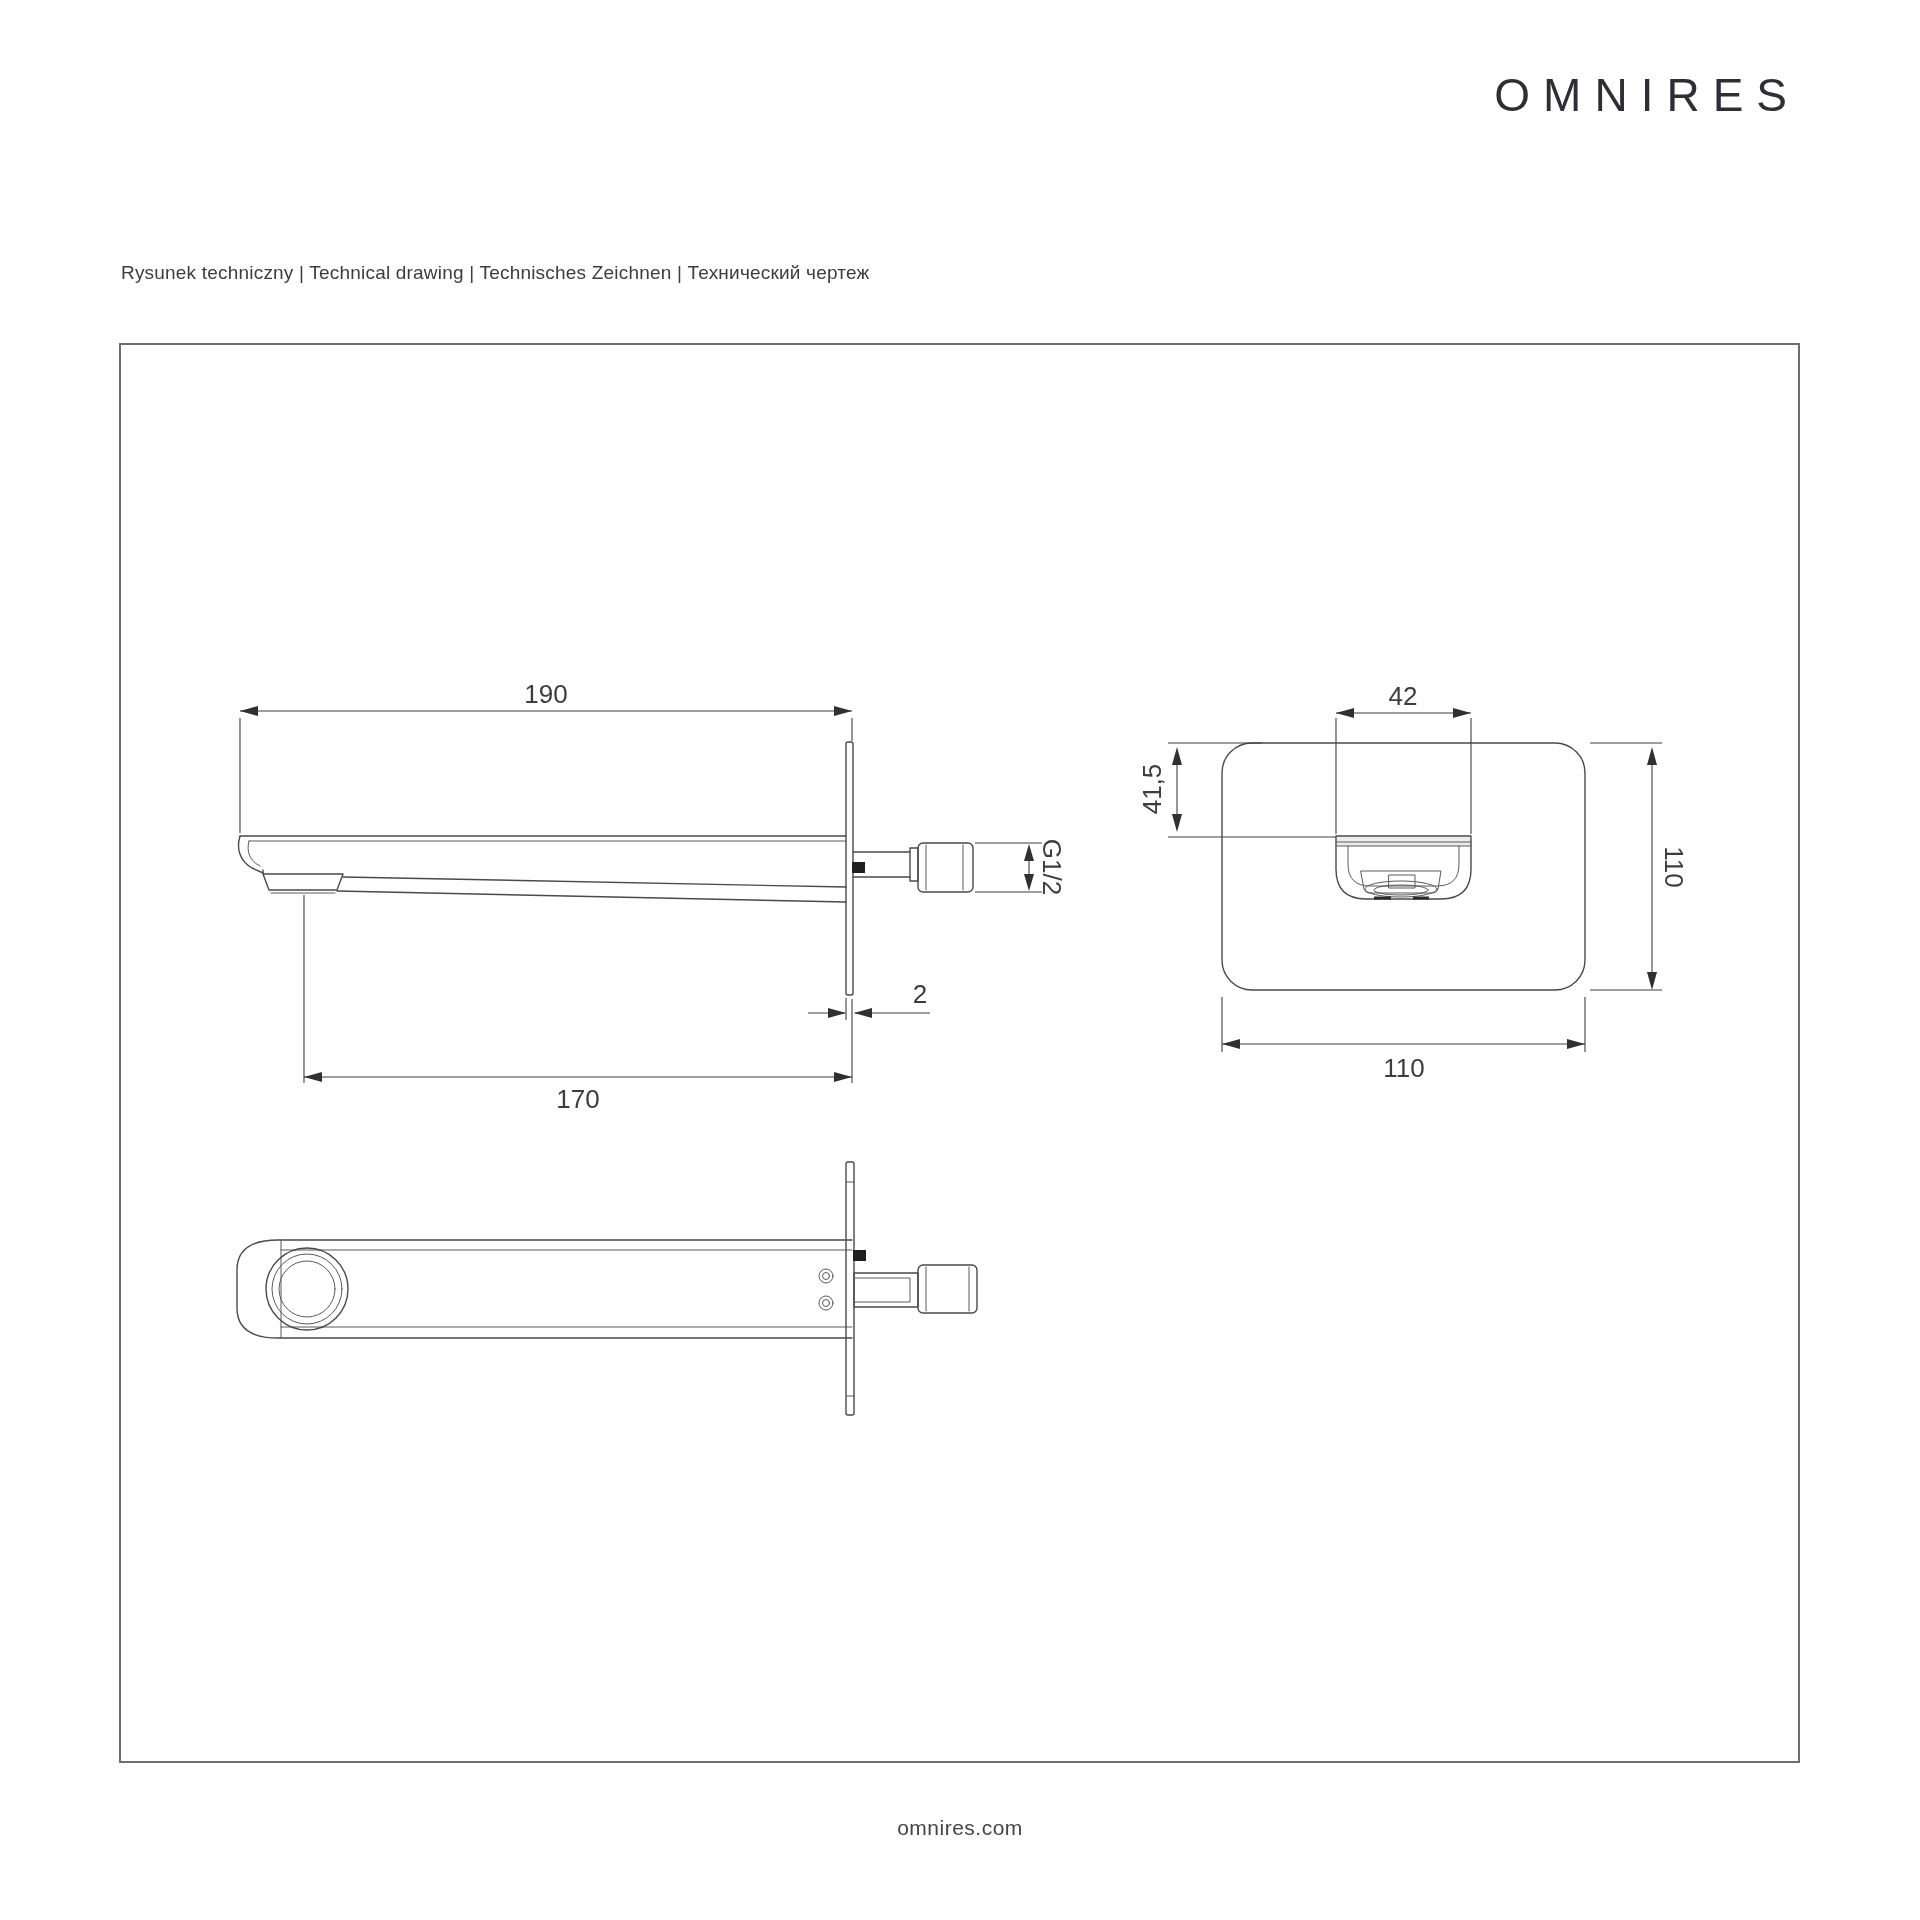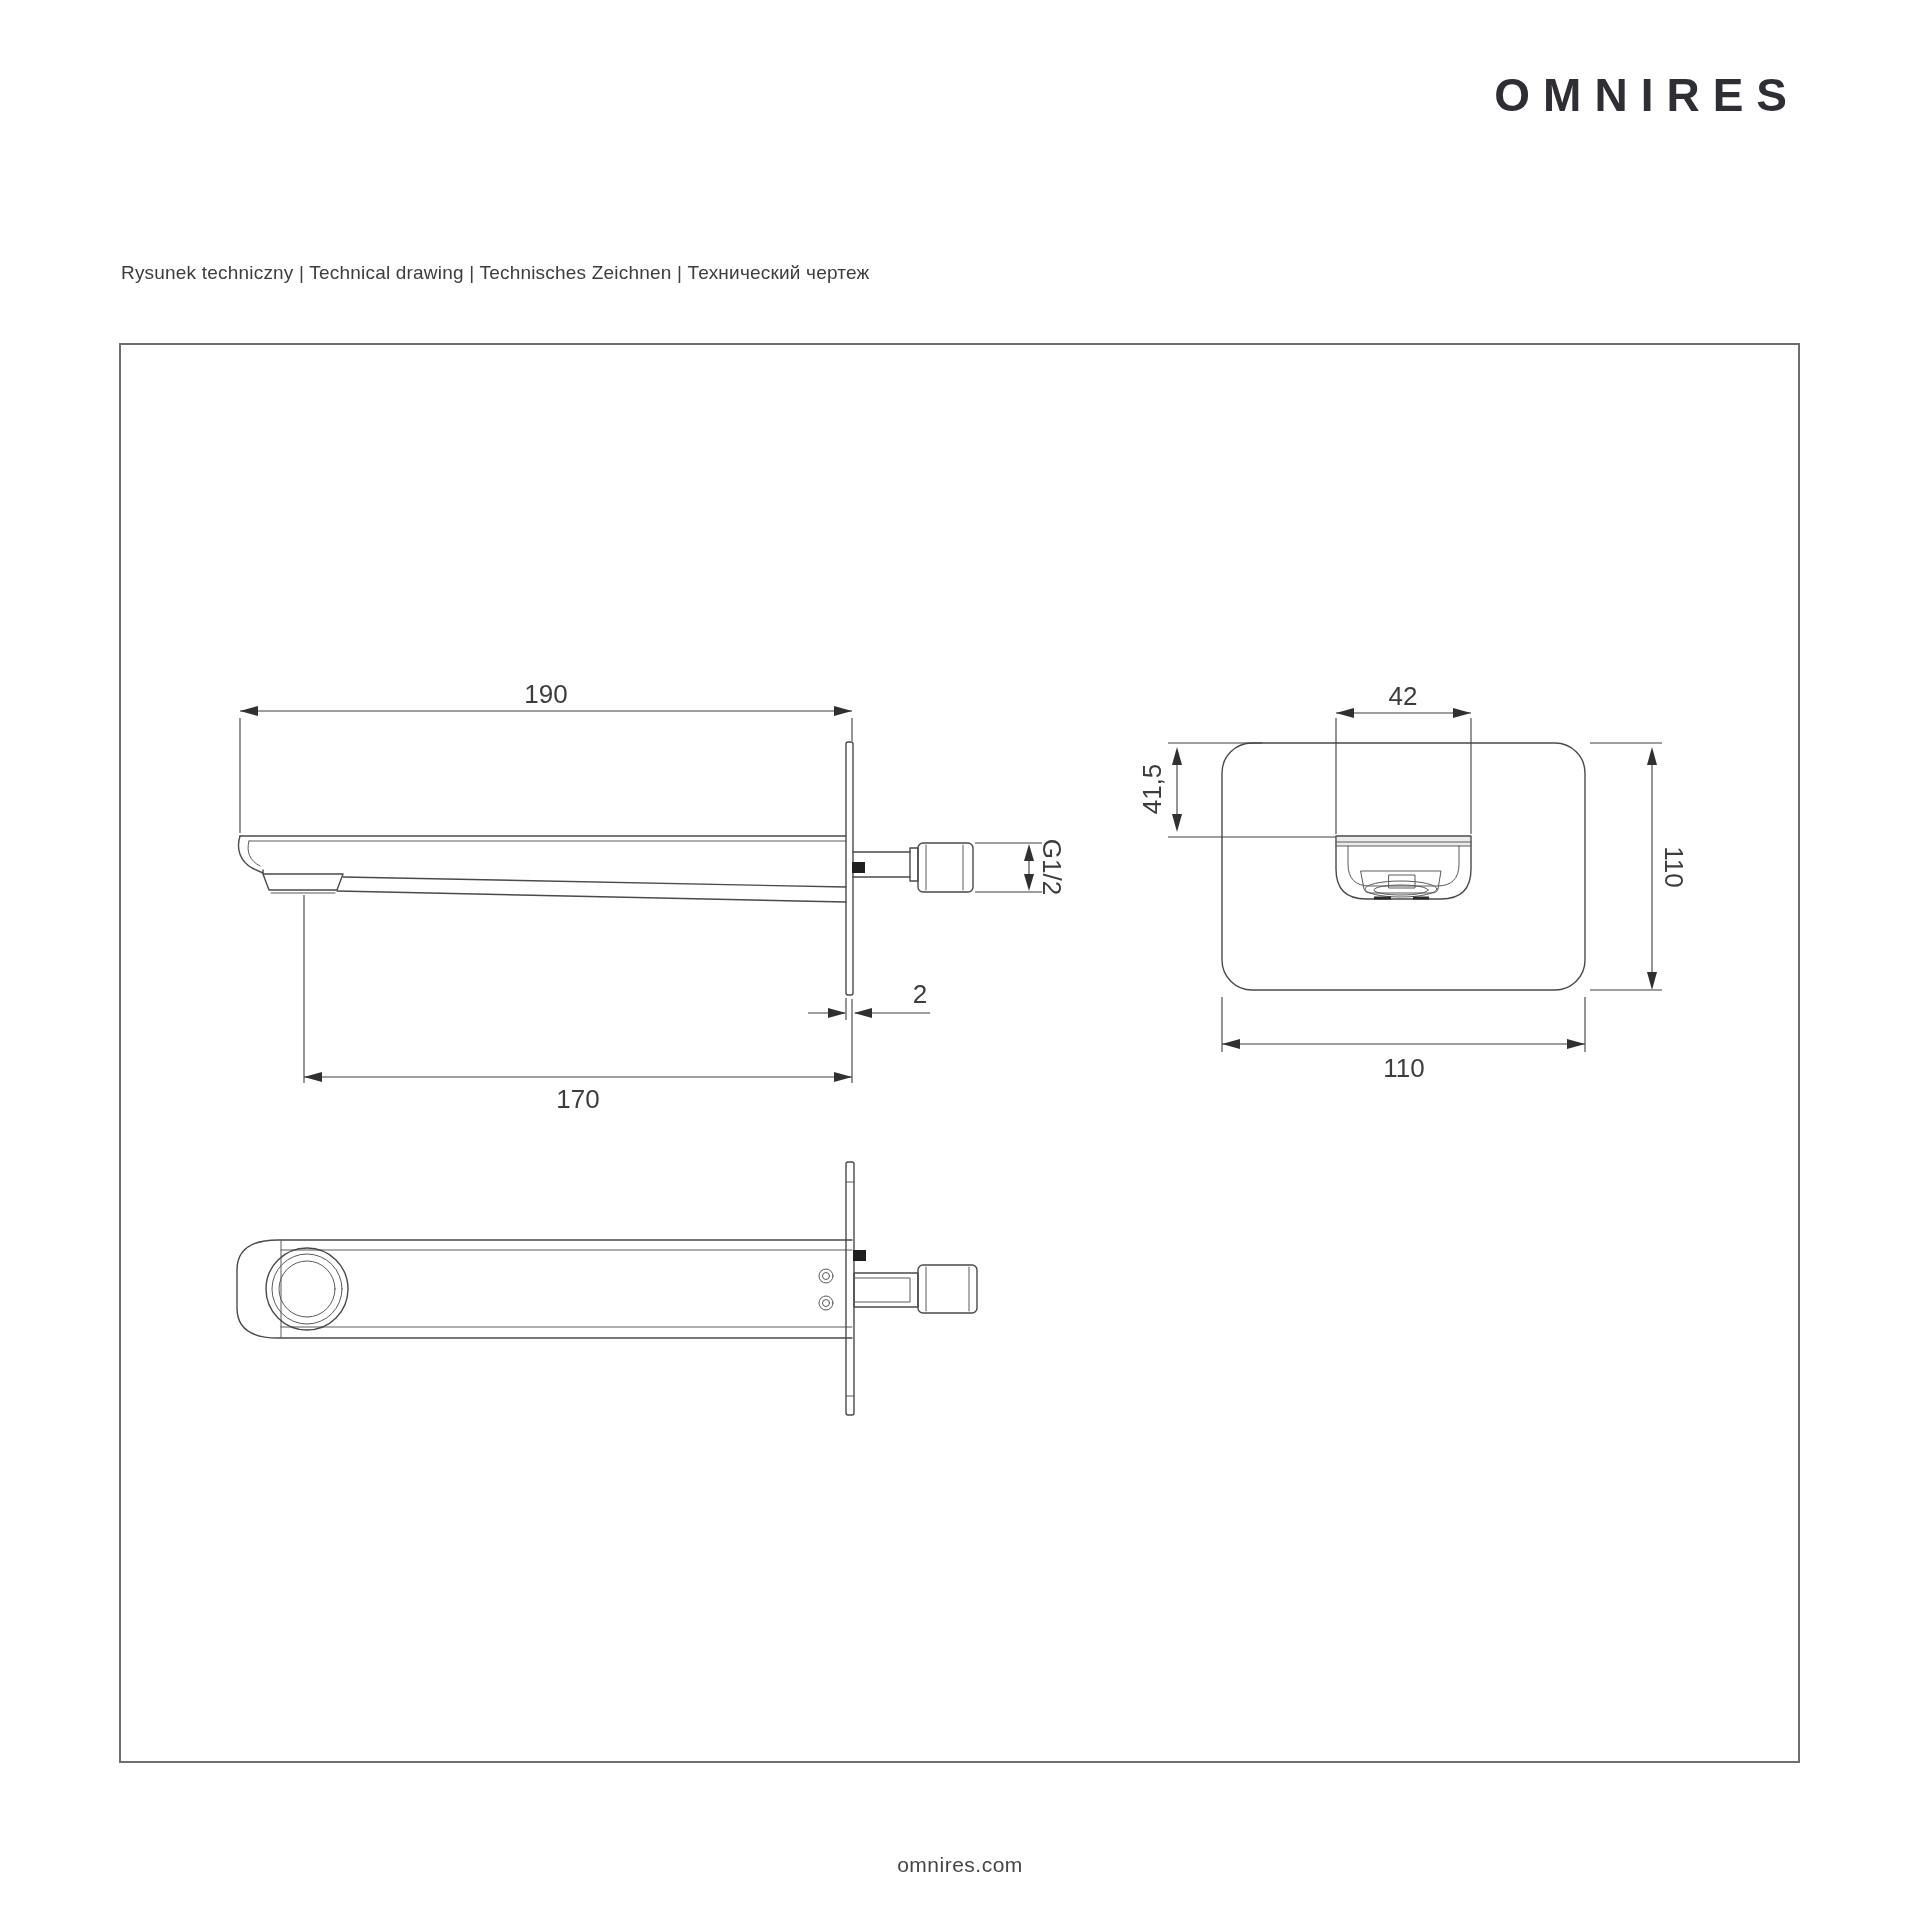--- a/index.html
+++ b/index.html
@@ -2,37 +2,37 @@
 <html><head>
 <meta charset="utf-8">
 <style>
   html,body{margin:0;padding:0;}
   body{
     width:1920px;height:1920px;position:relative;background:#ffffff;
     font-family:"Liberation Sans", sans-serif;color:#3a3a3a;overflow:hidden;
   }
   .logo{
     position:absolute;top:68px;right:120px;width:800px;text-align:right;
-    font-size:46px;font-weight:700;letter-spacing:13px;color:#2e2e35;
+    font-size:46px;font-weight:400;letter-spacing:13px;color:#2e2e35;
   }
   .title-block{position:absolute;left:121px;top:256px;}
   .product-code{
     margin:0;font-size:31px;font-weight:400;letter-spacing:1px;color:#383838;line-height:1.1;
   }
   .product-subtitle{
     margin:6px 0 12px 0;font-size:19px;font-weight:400;color:#3d3d3d;letter-spacing:.2px;
   }
   .drawing-box{
     position:absolute;left:119px;top:343px;width:1681px;height:1420px;
     border:2px solid #6e6e6e;box-sizing:border-box;background:#ffffff;
   }
   .drawings-svg{position:absolute;left:0;top:0;}
   .footer{
     position:absolute;left:0;top:1816px;width:1920px;text-align:center;
-    font-size:21px;color:#454545;letter-spacing:.5px;margin-top:37px;
+    font-size:21px;color:#454545;letter-spacing:.5px;
   }
   
   .part{fill:none;stroke:#4a4a4a;stroke-width:1.4;stroke-linejoin:round;stroke-linecap:round;}
   .part-thin{fill:none;stroke:#5a5a5a;stroke-width:1;stroke-linejoin:round;stroke-linecap:round;}
   .dimline{fill:none;stroke:#3f3f3f;stroke-width:1.1;}
   .arr{fill:#303030;stroke:none;}
   .dimtext{font-family:"Liberation Sans",sans-serif;font-size:26px;fill:#3d3d3d;}
   .darkfill{fill:#1f1f1f;stroke:none;}
   .band{fill:#ececec;stroke:none;}
 </style>

